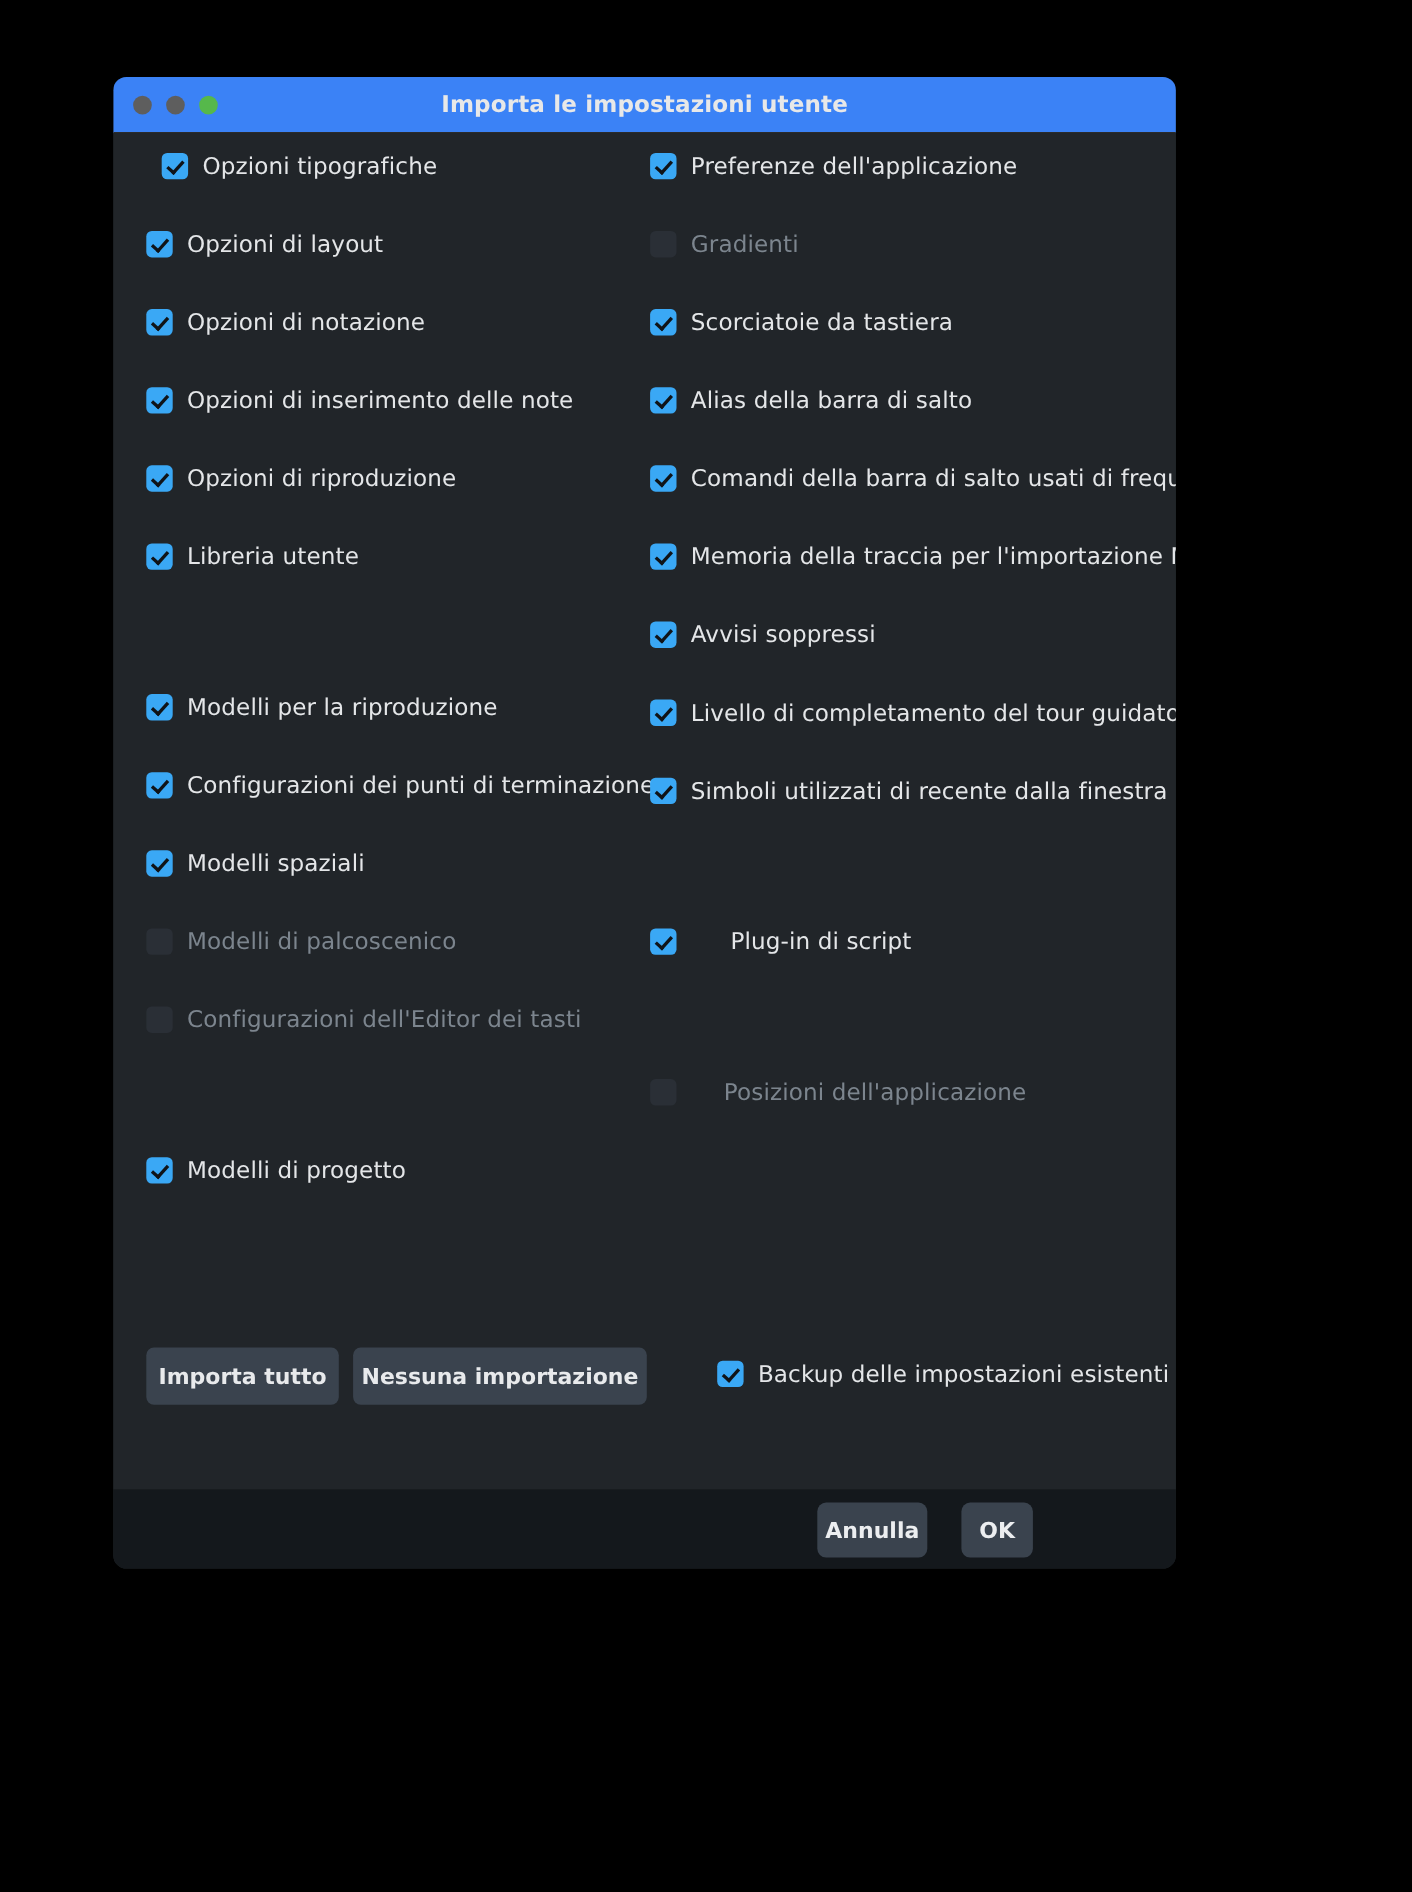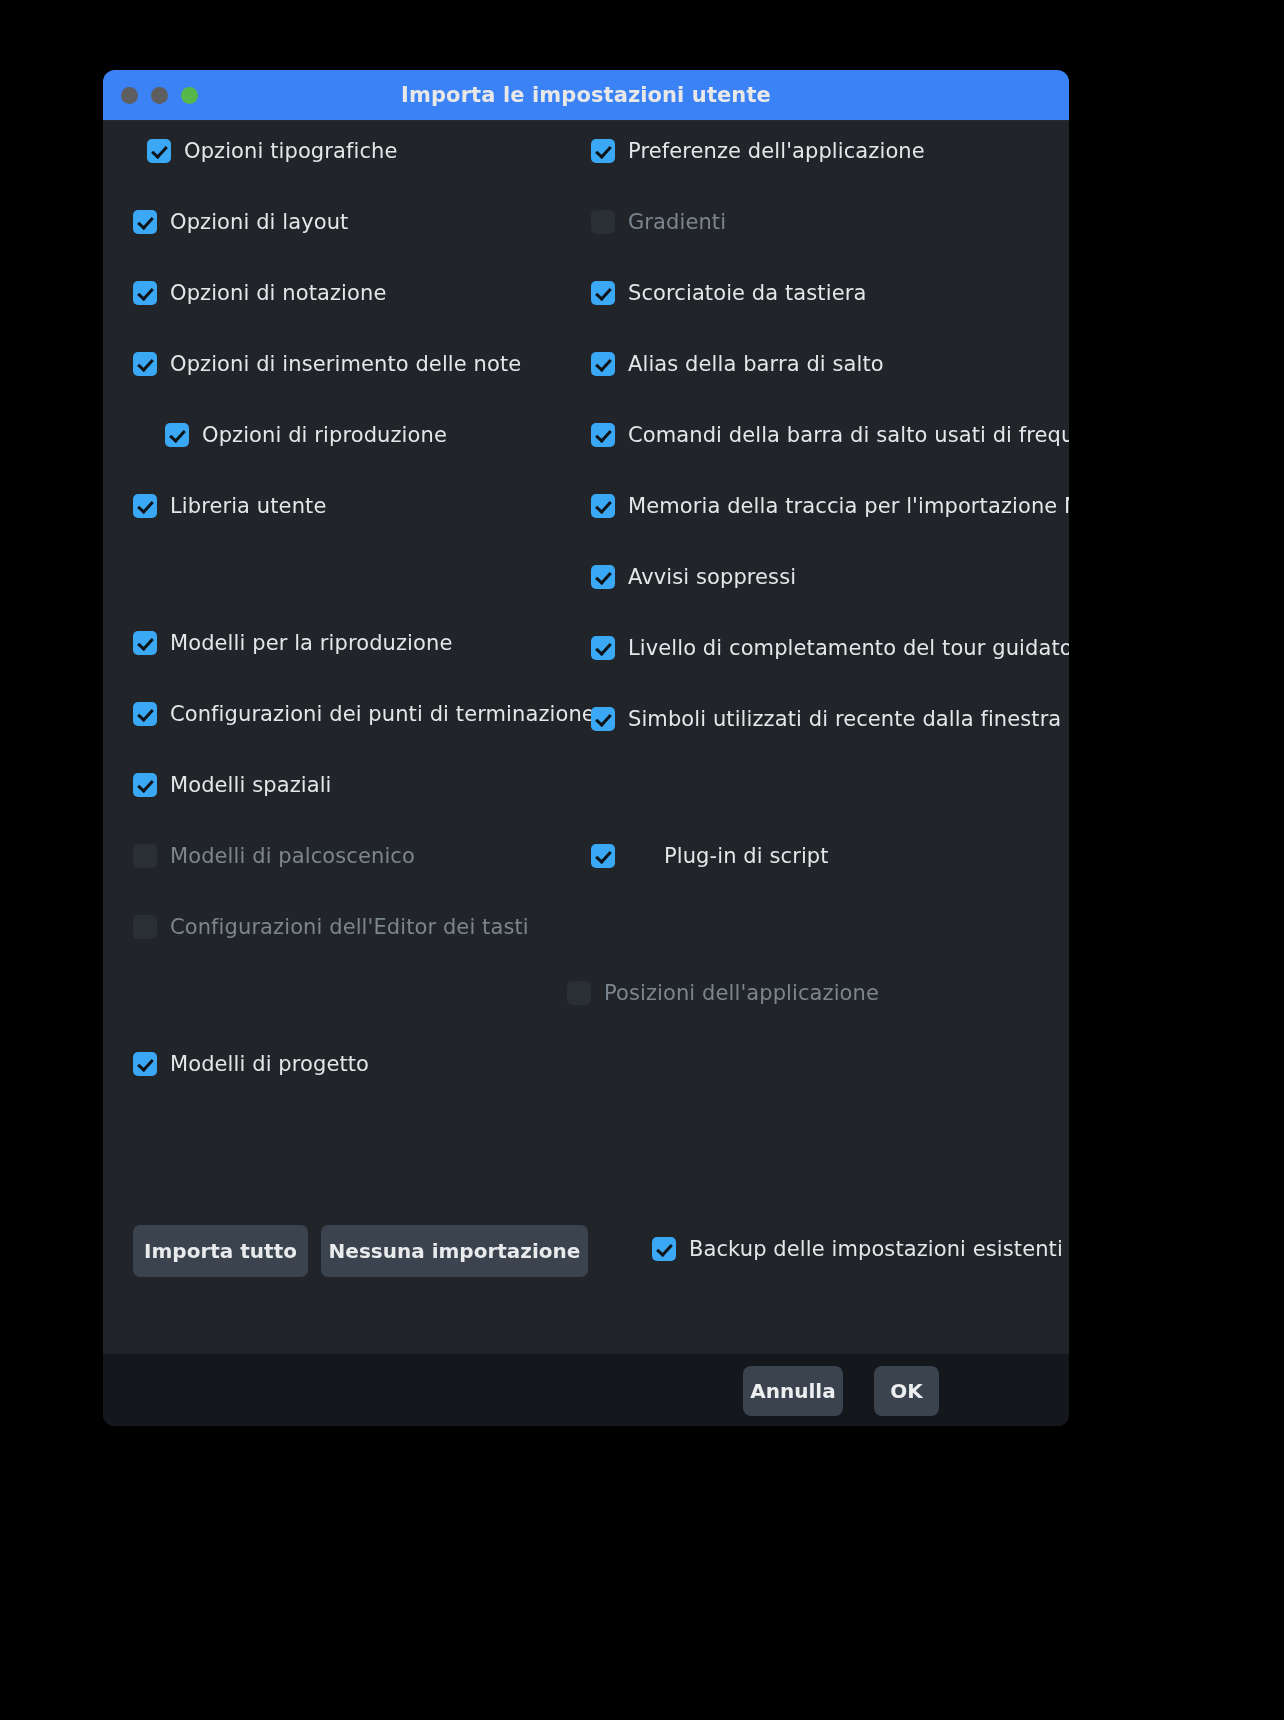--- a/index.html
+++ b/index.html
@@ -150,21 +150,21 @@
           <span class="lbl">Opzioni di layout</span>
         </div>
         <div class="row" style="left: 30px; top: 160px;">
           <div class="cb on"></div>
           <span class="lbl">Opzioni di notazione</span>
         </div>
         <div class="row" style="left: 30px; top: 231px;">
           <div class="cb on"></div>
           <span class="lbl">Opzioni di inserimento delle note</span>
         </div>
-        <div class="row" style="left: 30px; top: 302px; margin-left: 32px;">
+        <div class="row" style="left: 30px; top: 302px;">
           <div class="cb on"></div>
           <span class="lbl">Opzioni di riproduzione</span>
         </div>
         <div class="row" style="left: 30px; top: 373px;">
           <div class="cb on"></div>
           <span class="lbl">Libreria utente</span>
         </div>
         <div class="row" style="left: 30px; top: 510px;">
           <div class="cb on"></div>
           <span class="lbl">Modelli per la riproduzione</span>
@@ -224,21 +224,21 @@
           <span class="lbl">Livello di completamento del tour guidato</span>
         </div>
         <div class="row" style="left: 488px; top: 586px;">
           <div class="cb on"></div>
           <span class="lbl">Simboli utilizzati di recente dalla finestra di dialogo</span>
         </div>
         <div class="row" style="left: 488px; top: 723px; gap: 36px;">
           <div class="cb on"></div>
           <span class="lbl">Plug-in di script</span>
         </div>
-        <div class="row" style="left: 464px; top: 860px;">
+        <div class="row" style="left: 488px; top: 860px; gap: 30px;">
           <div class="cb off"></div>
           <span class="lbl dim">Posizioni dell'applicazione</span>
         </div>
       </div>
 
     <div class="abtn" id="btn-import-all" style="left:30px; top:1104px; width:175px;">
       <span>Importa tutto</span>
     </div>
     <div class="abtn" id="btn-import-none" style="left:218px; top:1104px; width:267px;">
       <span>Nessuna importazione</span>

